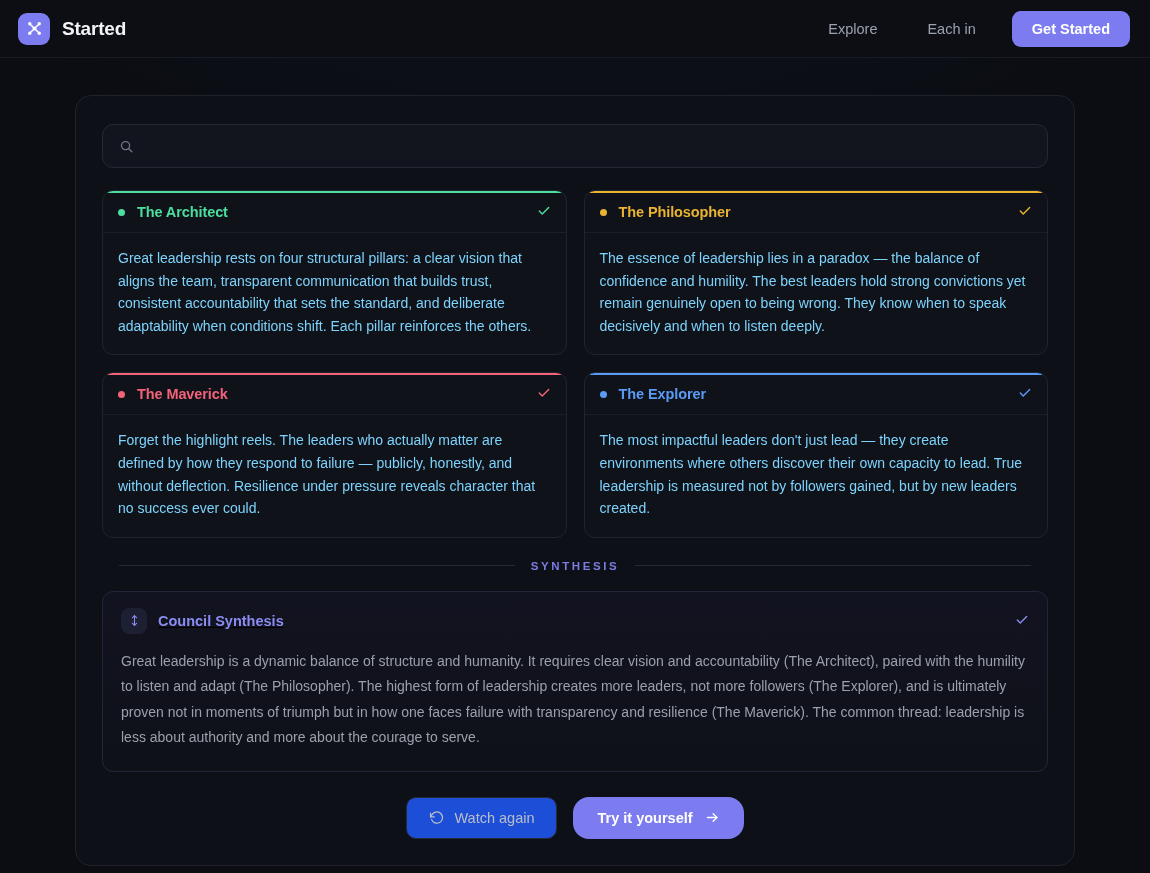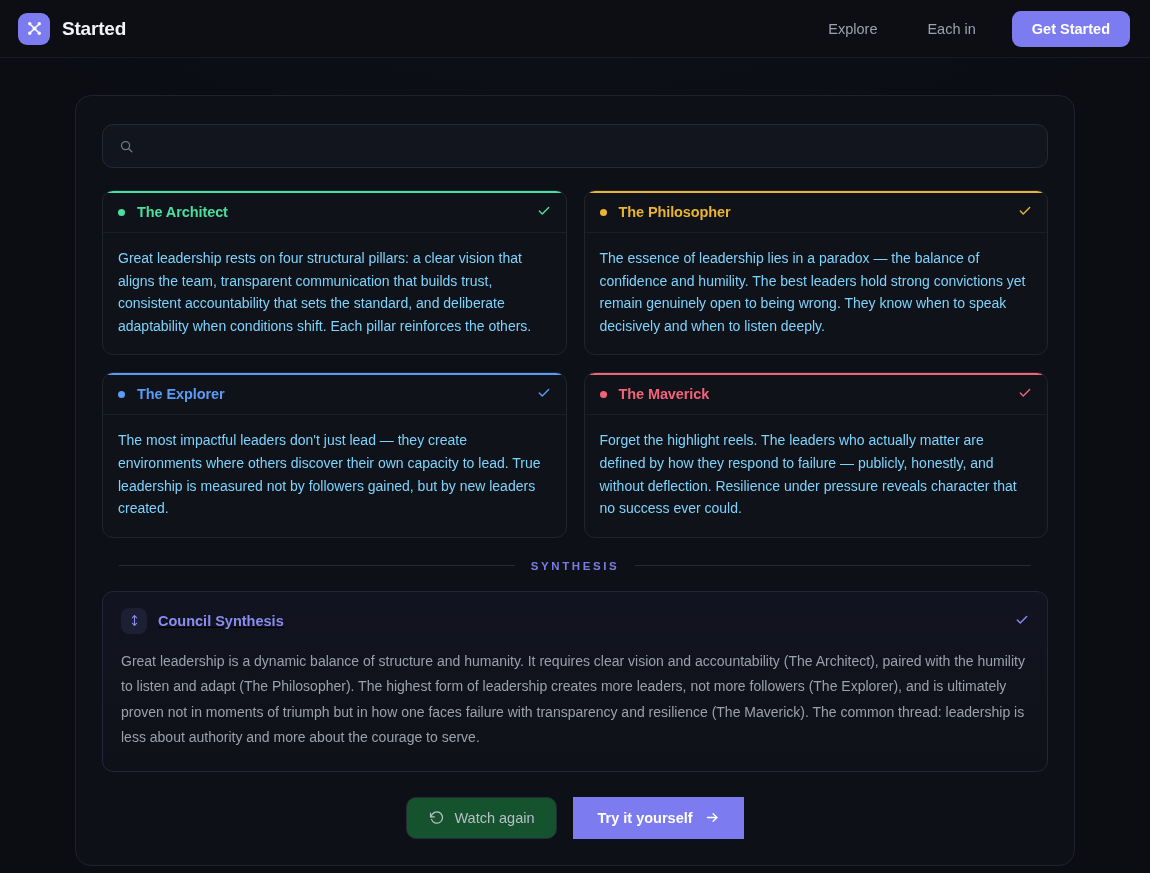--- a/index.html
+++ b/index.html
@@ -205,40 +205,40 @@
     display: flex;
     justify-content: center;
     align-items: center;
     gap: 16px;
     margin-top: 25px;
   }
   .btn-ghost {
     display: inline-flex;
     align-items: center;
     gap: 10px;
-    background: #14532d;
+    background: #1d4ed8;
     border: 1px solid #262b36;
     color: #b9bec9;
     font-size: 14.5px;
     padding: 12px 22px;
     border-radius: 10px;
     cursor: pointer;
     font-family: "Liberation Sans", sans-serif;
   }
   .btn-primary {
     display: inline-flex;
     align-items: center;
     gap: 12px;
     background: #7c7cf0;
     border: none;
     color: #ffffff;
     font-size: 14.5px;
     font-weight: bold;
     padding: 13px 24px;
-    border-radius: 0;
+    border-radius: 16px;
     cursor: pointer;
     font-family: "Liberation Sans", sans-serif;
   }
   .ic { display: inline-block; line-height: 0; }
 </style>
 </head>
 <body>
 
 <div class="topbar">
   <div class="brand">
@@ -297,44 +297,44 @@
           <span class="card-title">The Philosopher</span>
           <span class="check">
             <svg width="14" height="14" viewBox="0 0 24 24" fill="none" stroke="currentColor" stroke-width="2.4" stroke-linecap="round" stroke-linejoin="round">
               <polyline points="20 6 9 17 4 12"></polyline>
             </svg>
           </span>
         </div>
         <div class="card-body">The essence of leadership lies in a paradox — the balance of confidence and humility. The best leaders hold strong convictions yet remain genuinely open to being wrong. They know when to speak decisively and when to listen deeply.</div>
       </div>
 
+      <div class="card" style="--accent:#f2637a">
+        <div class="card-head">
+          <span class="dot"></span>
+          <span class="card-title">The Maverick</span>
+          <span class="check">
+            <svg width="14" height="14" viewBox="0 0 24 24" fill="none" stroke="currentColor" stroke-width="2.4" stroke-linecap="round" stroke-linejoin="round">
+              <polyline points="20 6 9 17 4 12"></polyline>
+            </svg>
+          </span>
+        </div>
+        <div class="card-body">Forget the highlight reels. The leaders who actually matter are defined by how they respond to failure — publicly, honestly, and without deflection. Resilience under pressure reveals character that no success ever could.</div>
+      </div>
+
       <div class="card" style="--accent:#5a9bf6">
         <div class="card-head">
           <span class="dot"></span>
           <span class="card-title">The Explorer</span>
           <span class="check">
             <svg width="14" height="14" viewBox="0 0 24 24" fill="none" stroke="currentColor" stroke-width="2.4" stroke-linecap="round" stroke-linejoin="round">
               <polyline points="20 6 9 17 4 12"></polyline>
             </svg>
           </span>
         </div>
         <div class="card-body">The most impactful leaders don't just lead — they create environments where others discover their own capacity to lead. True leadership is measured not by followers gained, but by new leaders created.</div>
-      </div>
-
-      <div class="card" style="--accent:#f2637a">
-        <div class="card-head">
-          <span class="dot"></span>
-          <span class="card-title">The Maverick</span>
-          <span class="check">
-            <svg width="14" height="14" viewBox="0 0 24 24" fill="none" stroke="currentColor" stroke-width="2.4" stroke-linecap="round" stroke-linejoin="round">
-              <polyline points="20 6 9 17 4 12"></polyline>
-            </svg>
-          </span>
-        </div>
-        <div class="card-body">Forget the highlight reels. The leaders who actually matter are defined by how they respond to failure — publicly, honestly, and without deflection. Resilience under pressure reveals character that no success ever could.</div>
       </div>
 
     </div>
 
     <div class="divider">
       <span class="rule"></span>
       <span class="divider-label">SYNTHESIS</span>
       <span class="rule"></span>
     </div>
 

